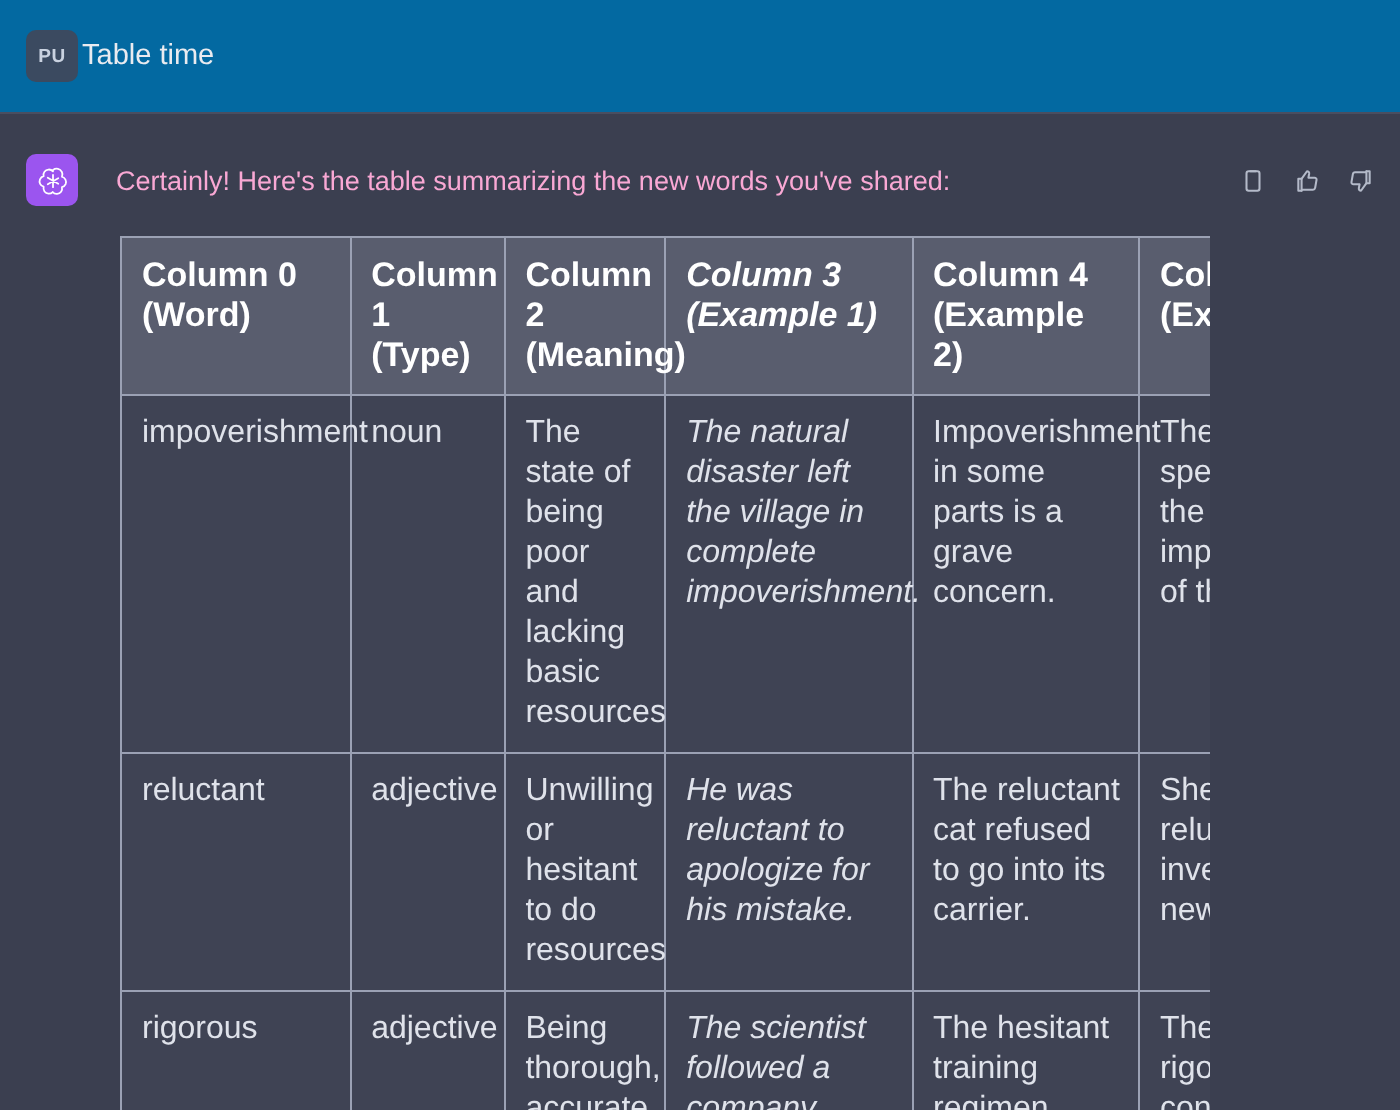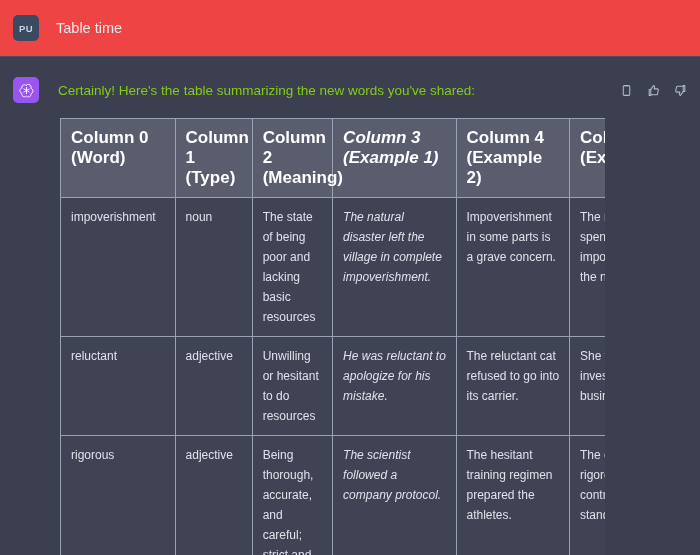--- a/index.html
+++ b/index.html
@@ -14,21 +14,21 @@
     font-family: "Liberation Sans", sans-serif;
     -webkit-font-smoothing: antialiased;
   }
 
   
   .topbar {
     position: absolute;
     top: 0; left: 0;
     width: 700px;
     height: 57px;
-    background: #ef4444;
+    background: #0369a1;
     border-bottom: 1px solid #4a4e60;
     box-sizing: border-box;
     display: flex;
     align-items: center;
   }
   .user-avatar {
     width: 26px;
     height: 26px;
     margin-left: 13px;
     border-radius: 5px;
@@ -36,21 +36,21 @@
     color: #c9d2e0;
     font-size: 9.5px;
     font-weight: bold;
     letter-spacing: 0.3px;
     display: flex;
     align-items: center;
     justify-content: center;
     flex: 0 0 auto;
   }
   .topbar-title {
-    margin-left: 17px;
+    margin-left: 2px;
     color: #e9ebf0;
     font-size: 14.5px;
     font-weight: 400;
   }
 
   
   .message {
     position: absolute;
     top: 58px; left: 0;
     width: 700px;
@@ -66,21 +66,21 @@
     background: #9b55ef;
     display: flex;
     align-items: center;
     justify-content: center;
   }
   .msg-avatar svg { display: block; }
 
   .msg-text {
     position: absolute;
     top: 24px; left: 58px;
-    color: #84cc16;
+    color: #f9a8d4;
     font-size: 13.5px;
     line-height: 18px;
     white-space: nowrap;
   }
 
   .actions {
     position: absolute;
     top: 24px;
     right: 11px;
     display: flex;
@@ -123,21 +123,21 @@
     background: #595d6e;
     color: #ffffff;
     font-size: 17px;
     font-weight: bold;
     line-height: 20px;
     text-align: left;
   }
   table.data td {
     background: #3f4354;
     color: #dfe2ea;
-    font-size: 12px;
+    font-size: 16px;
     font-weight: 400;
     line-height: 20px;
   }
   
   .c0 { width: 104px; }
   .c1 { width: 70px; }
   .c2 { width: 73px; }
   .c3 { width: 112px; font-style: italic; }
   .c4 { width: 103px; }
   .c5 { width: 118px; }

